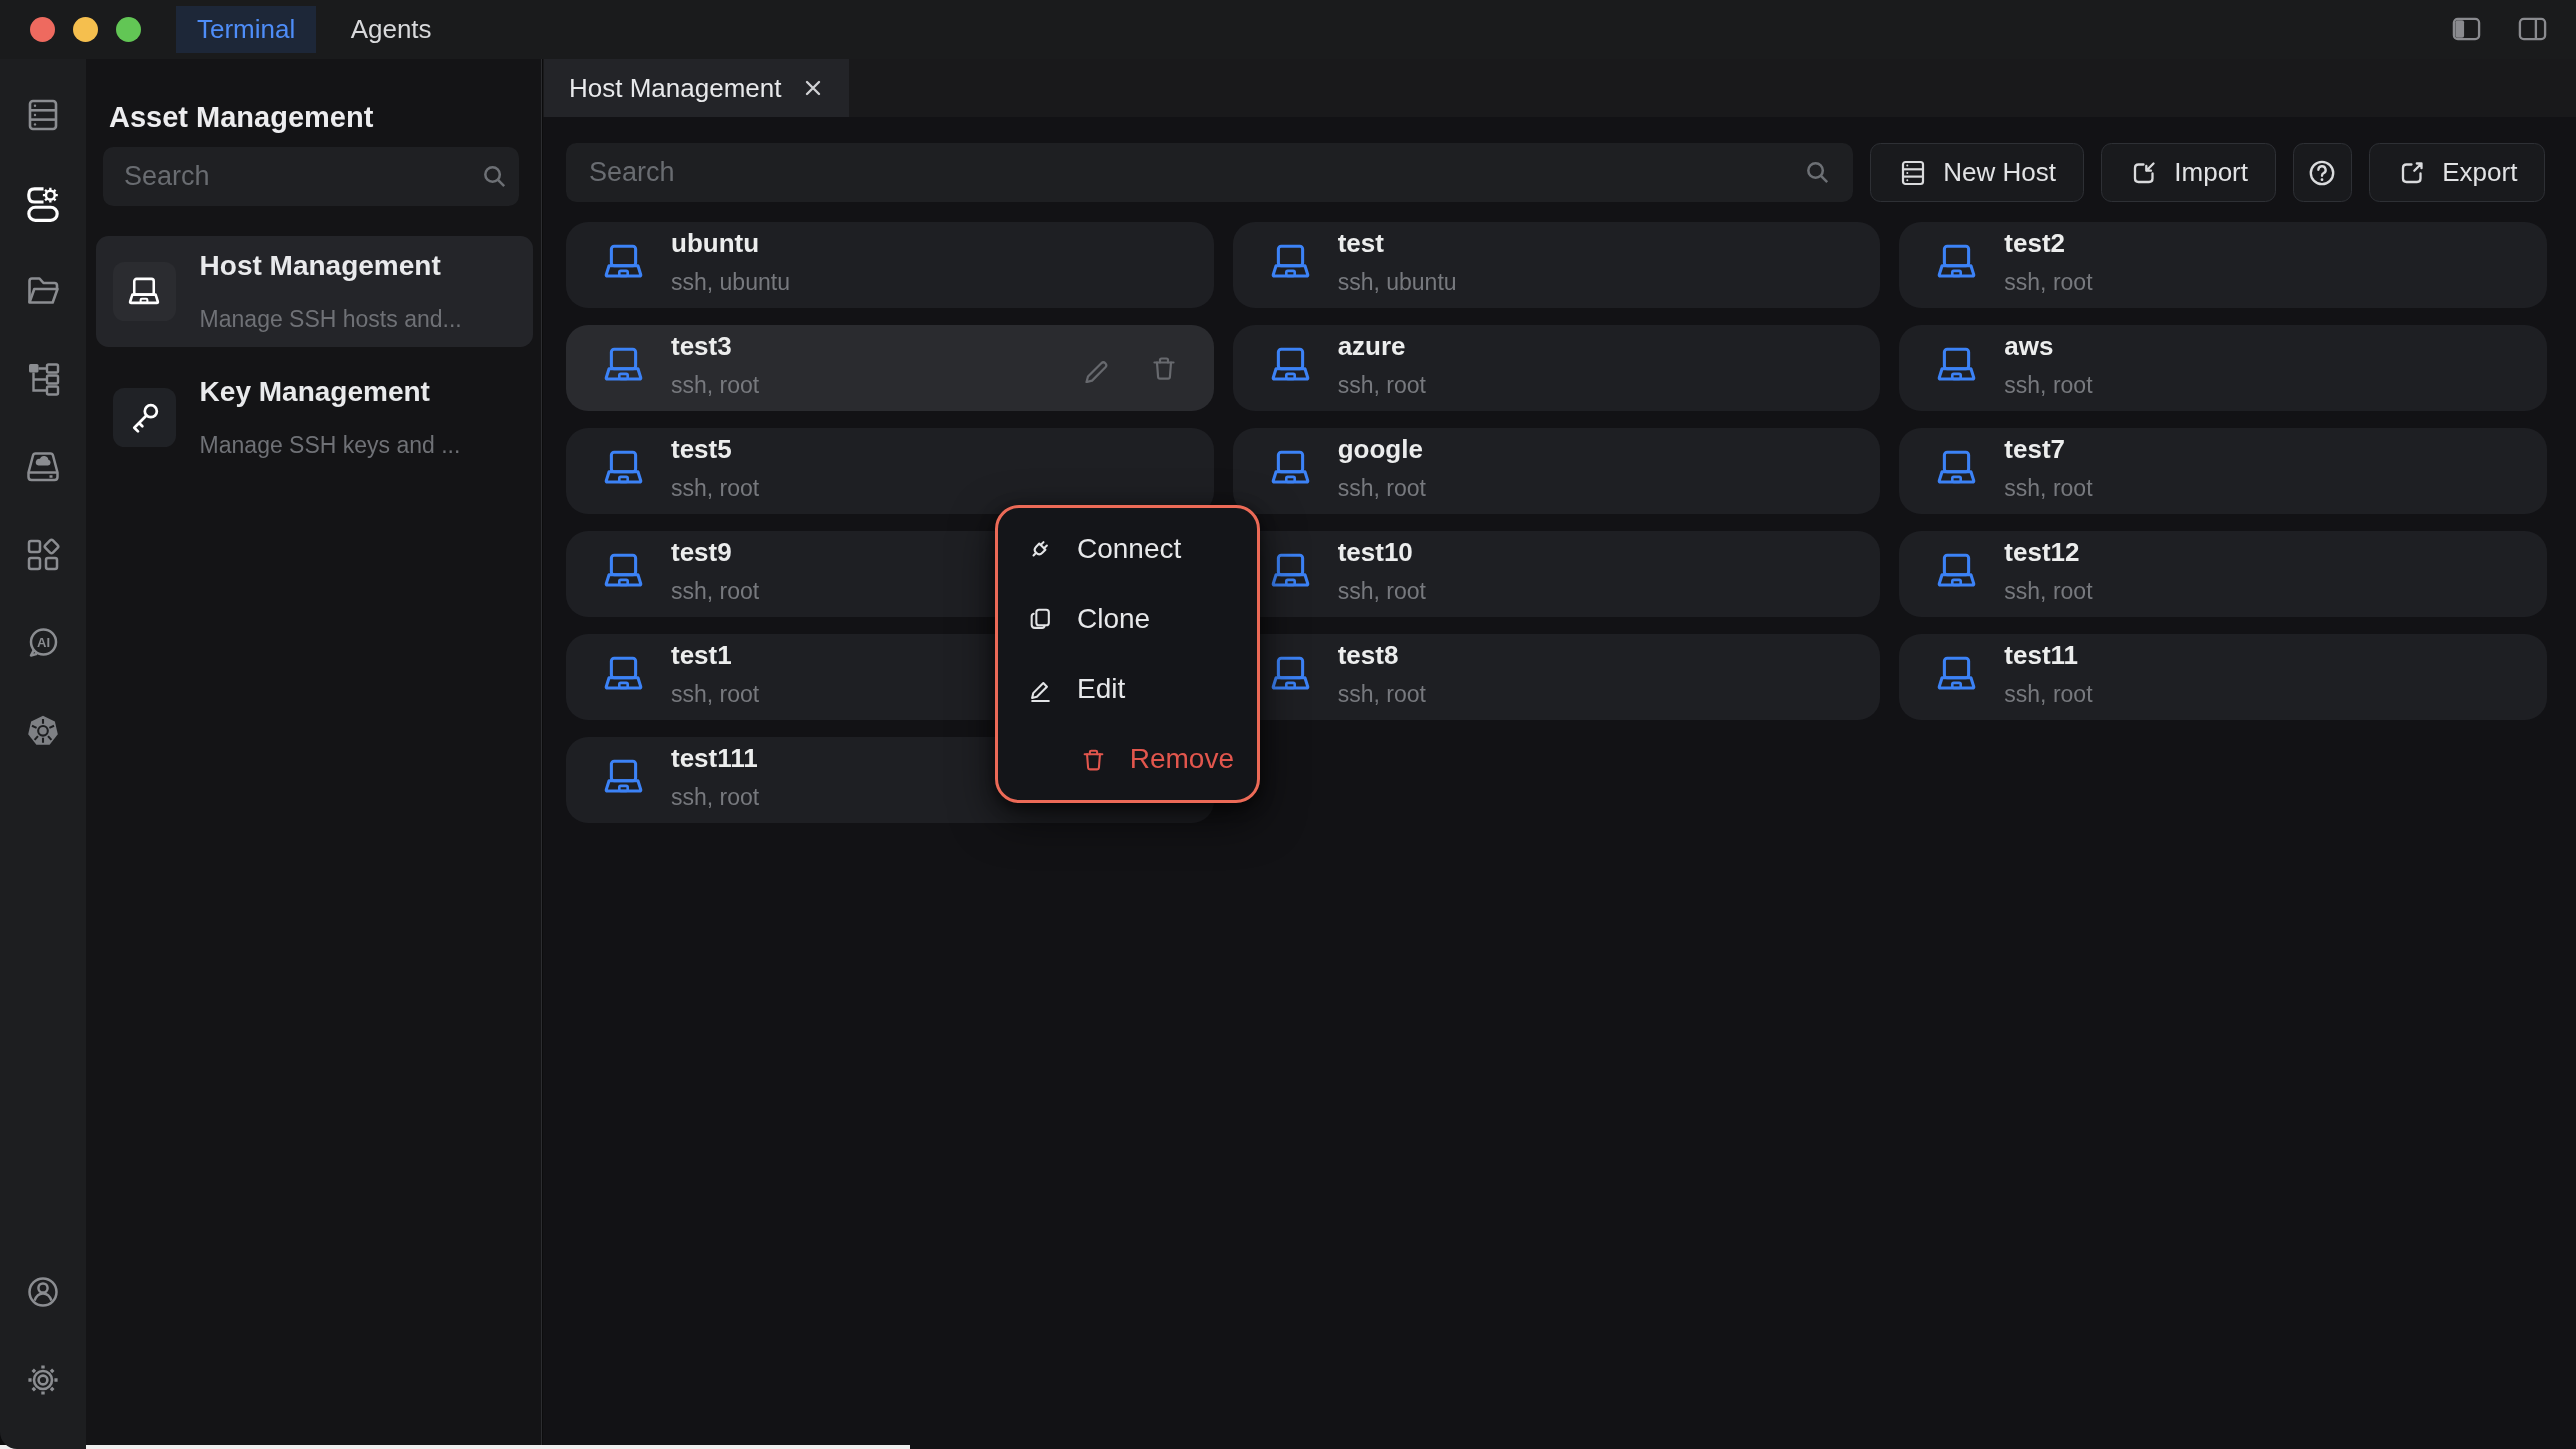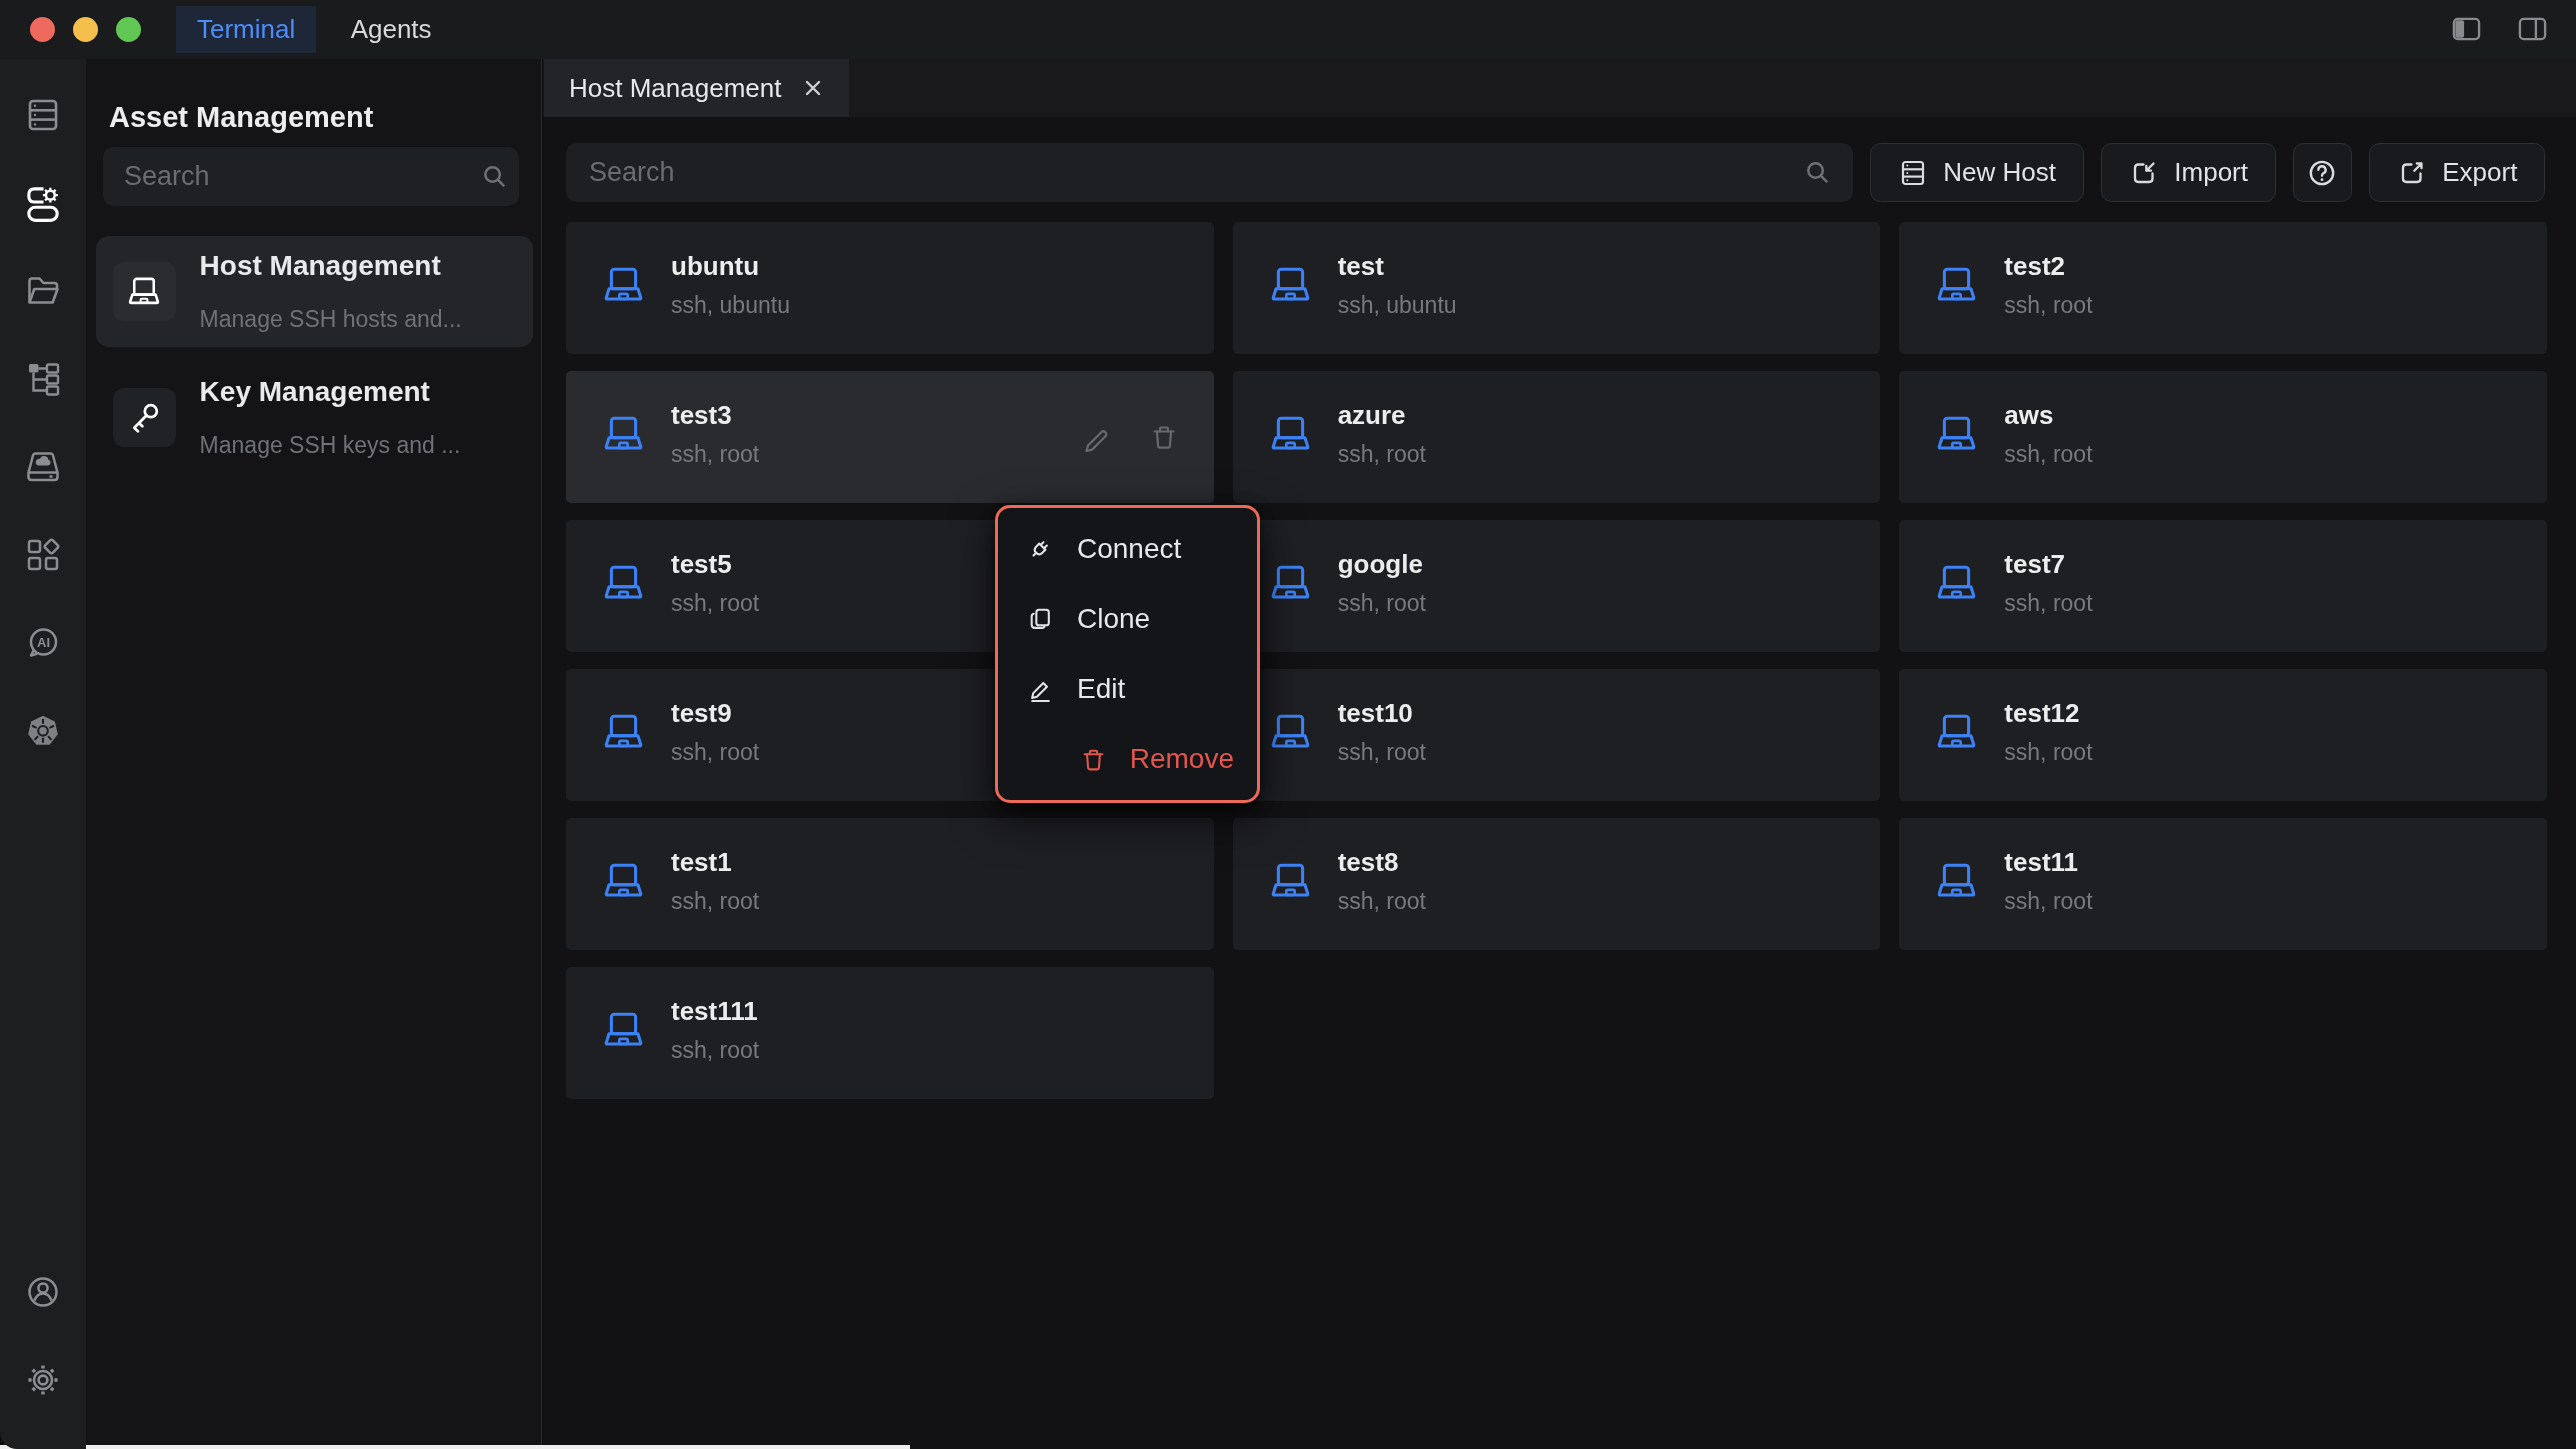--- a/index.html
+++ b/index.html
@@ -54,32 +54,32 @@
   .toolbar{display:flex;gap:17px;height:59px;}
   .m-search{flex:1;max-width:1287px;background:#1e1f22;border-radius:10.5px;display:flex;align-items:center;padding:0 21px;}
   .m-search input{flex:1;background:transparent;border:0;outline:none;color:#d7d8da;font-size:27px;font-family:"Liberation Sans",sans-serif;}
   .m-search input::placeholder{color:#696c71;}
   .btn{height:59px;background:#191a1d;border:1px solid #2e3035;border-radius:10.5px;display:flex;align-items:center;justify-content:center;gap:15.3px;color:#e2e3e5;font-size:26px;padding:0 27px;cursor:pointer;flex:none;}
   .btn .bi{display:inline-flex;}
   .btn.square{width:59px;padding:0;}
   .section-title{margin-top:37px;font-size:28px;font-weight:700;color:#e8e9eb;}
   .hosts-grid{margin-top:20px;display:grid;grid-template-columns:repeat(3,1fr);column-gap:19px;row-gap:17px;}
 
-  .card{position:relative;height:132px;background:#1e1f23;border-radius:5px;display:flex;align-items:center;padding:0 29px 6px 35px;cursor:pointer;}
+  .card{position:relative;height:86px;background:#1e1f23;border-radius:22px;display:flex;align-items:center;padding:0 29px 6px 35px;cursor:pointer;}
   .card.hovered{background:#2a2b2f;}
   .card .laptop{display:inline-flex;color:#3c82f6;flex:none;}
   .card-text{margin-left:25px;min-width:0;}
   .card-title{font-size:26px;font-weight:700;color:#eceded;}
   .card-sub{font-size:23px;color:#77797e;margin-top:10.5px;text-align:right;}
   .card-actions{display:none;position:absolute;right:35px;top:0;height:100%;align-items:center;gap:38px;color:#67696e;}
   .card.hovered .card-actions{display:flex;}
   .card-actions .act{display:inline-flex;cursor:pointer;}
 
   
-  .context-menu{position:absolute;left:995px;top:505px;width:265px;height:298px;background:#141519;border:3.8px solid #ec6a57;border-radius:15px;z-index:40;
+  .context-menu{position:absolute;left:995px;top:505px;width:265px;height:298px;background:#141519;border:3.8px solid #ec6a57;border-radius:24px;z-index:40;
     box-shadow:0 15.3px 44px rgba(0,0,0,0.6), 0 3.8px 13.4px rgba(0,0,0,0.5);display:flex;flex-direction:column;justify-content:center;padding:5.8px 0;}
   .menu-item{height:72px;display:flex;align-items:center;padding:0 23px 0 29px;gap:23px;color:#e7e8ea;font-size:28px;cursor:pointer;}
   .menu-item .mi{display:inline-flex;}
   .menu-item.danger{color:#e2564d;justify-content:flex-end;}
   svg{display:block;}
 </style>
 </head>
 <body>
 
 <div class="screen">

